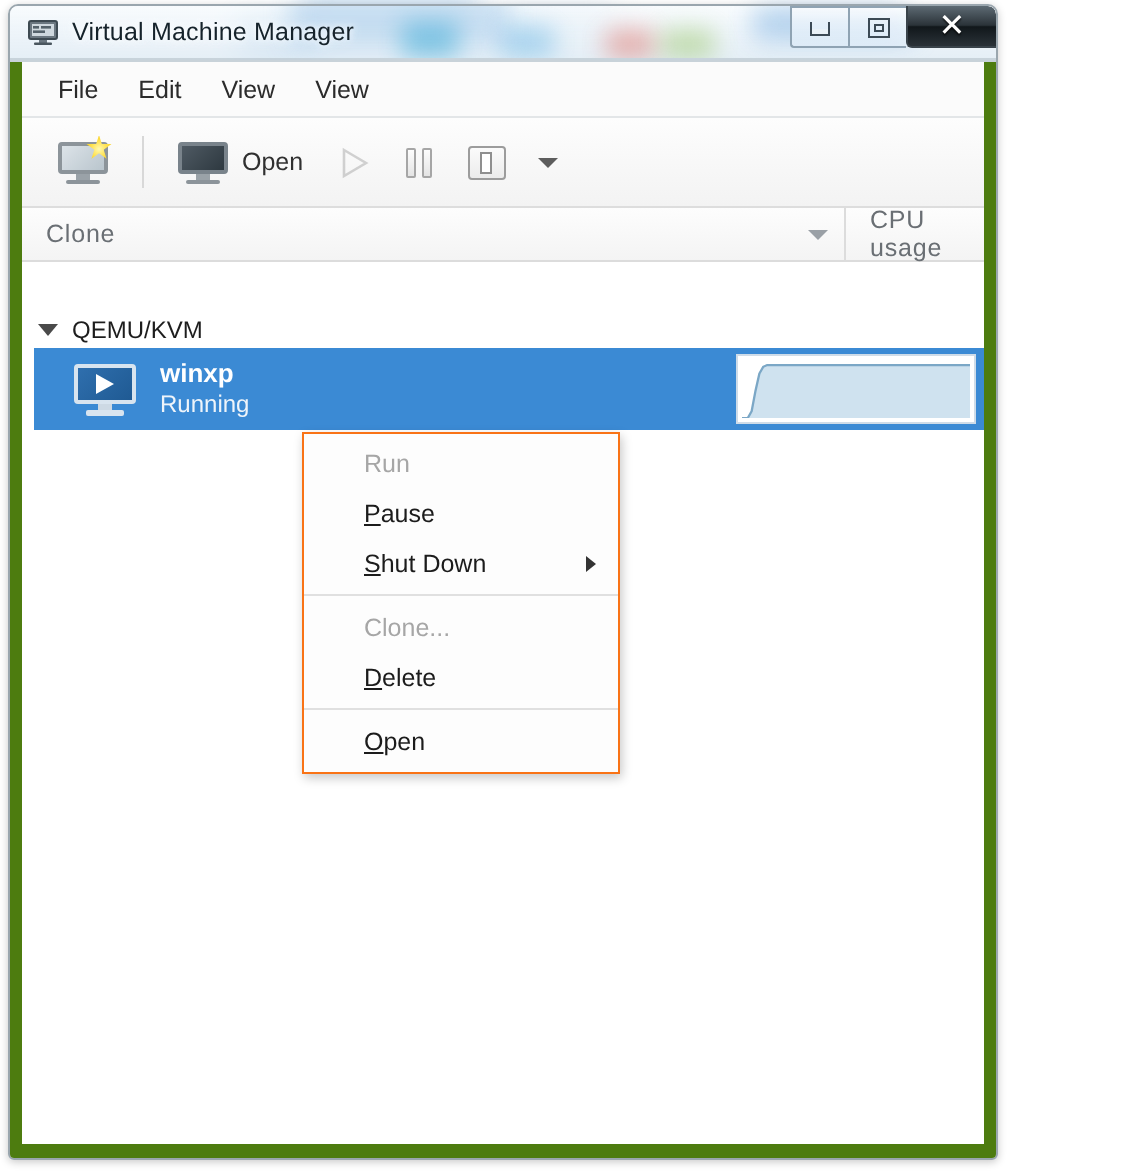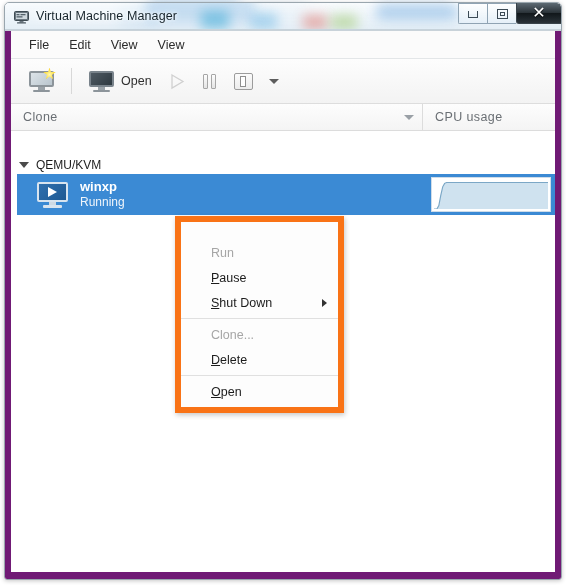--- a/index.html
+++ b/index.html
@@ -25,21 +25,21 @@
   .blurblob {
     position: absolute;
     filter: blur(7px);
     opacity: .75;
   }
 
   
   #window {
     position: absolute;
     left: 4px; top: 2px;
-    width: 558px;
+    width: 495px;
     height: 578px;
     box-sizing: border-box;
     border: 1px solid #9aa6ae;
     border-radius: 5px 5px 3px 3px;
     background: transparent;
     box-shadow: 0 1px 4px rgba(0,0,0,.22);
     overflow: hidden;
   }
 
   
@@ -138,21 +138,21 @@
     line-height: 1;
     font-family: "DejaVu Sans", sans-serif;
     text-shadow: 0 1px 1px rgba(0,0,0,.7);
   }
 
   
   #client {
     position: absolute;
     left: 0; top: 27px;
     right: 0; bottom: 0;
-    background: #701a75;
+    background: #4d7c0f;
     border-top: 1px solid #c8d2d9;
   }
   #client-inner {
     position: absolute;
     left: 6px; top: 0; right: 6px; bottom: 7px;
     background: #ffffff;
   }
 
   
   #menubar {
@@ -410,28 +410,28 @@
     box-sizing: border-box;
     border: 1px solid #cfdce8;
     background: #ffffff;
     padding: 2px;
   }
   #vm-graph svg { display: block; width: 100%; height: 100%; }
 
   
   #ctxmenu {
     position: absolute;
-    left: 164px;
+    left: 140px;
     top: 185px;
     width: 157px;
     background: #fdfdfd;
-    border: 6px solid #f97316;
+    border: 1px solid #f97316;
     box-shadow: 1px 2px 5px rgba(0,0,0,.22);
     z-index: 50;
-    padding: 18px 0 3px 0;
+    padding: 2px 0 3px 0;
   }
   .ctx-item {
     height: 25px;
     display: flex;
     align-items: center;
     padding-left: 30px;
     padding-right: 10px;
     font-size: 12.5px;
     color: #1c1c1c;
     cursor: default;

